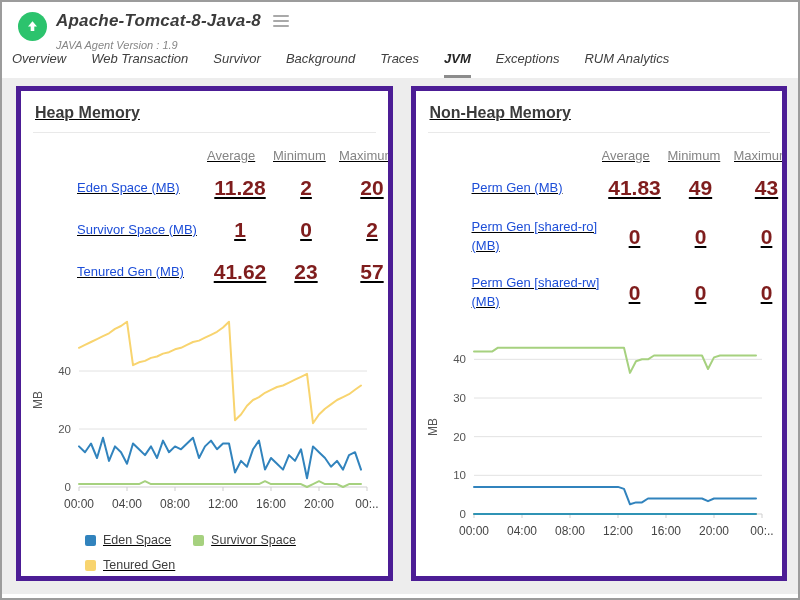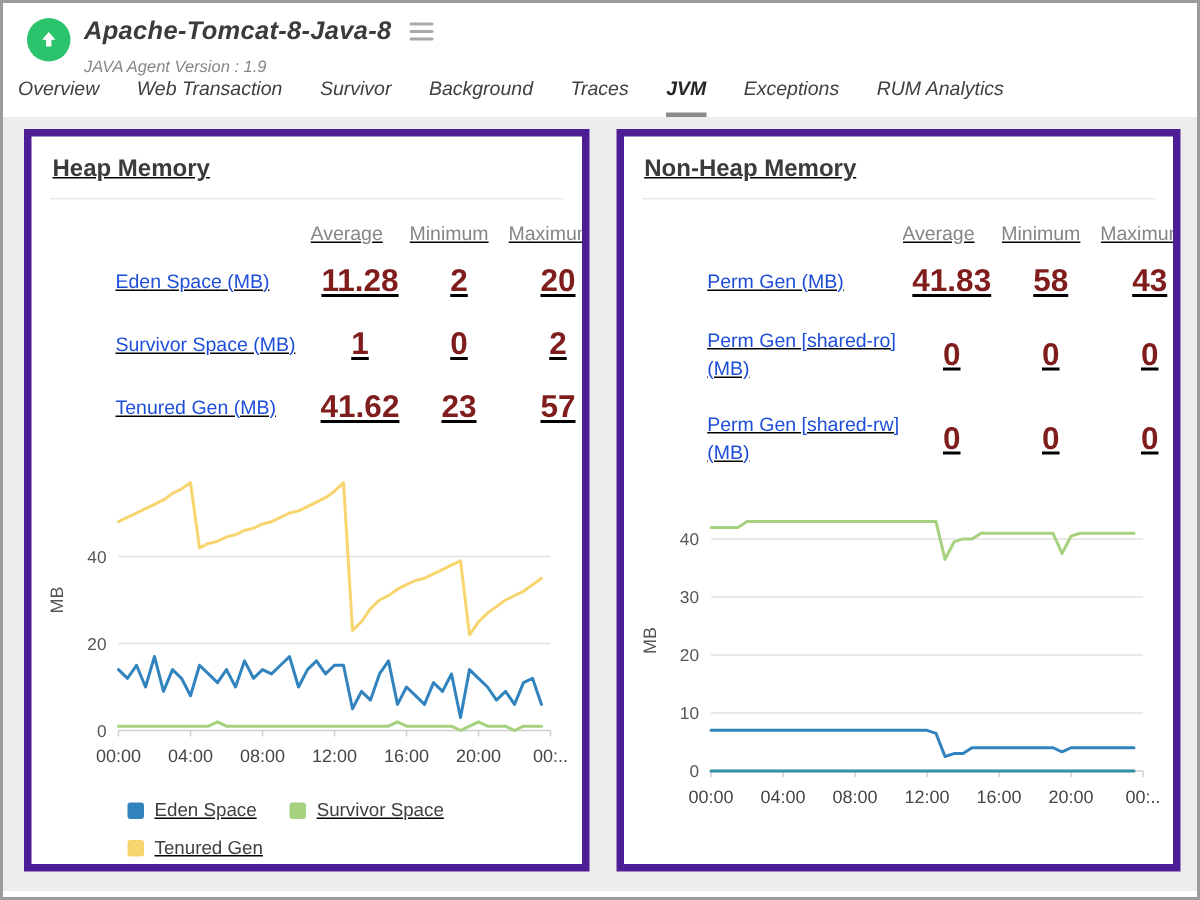--- a/index.html
+++ b/index.html
@@ -213,21 +213,21 @@
               <th></th>
               <th>Average</th>
               <th>Minimum</th>
               <th>Maximum</th>
             </tr>
           </thead>
         <tbody>
             <tr>
               <td class="row-label">Perm Gen (MB)</td>
               <td class="row-val">41.83</td>
-              <td class="row-val">58</td>
+              <td class="row-val">49</td>
               <td class="row-val">43</td>
             </tr>
             <tr>
               <td class="row-label">Perm Gen [shared-ro] (MB)</td>
               <td class="row-val">0</td>
               <td class="row-val">0</td>
               <td class="row-val">0</td>
             </tr>
             <tr>
               <td class="row-label">Perm Gen [shared-rw] (MB)</td>

